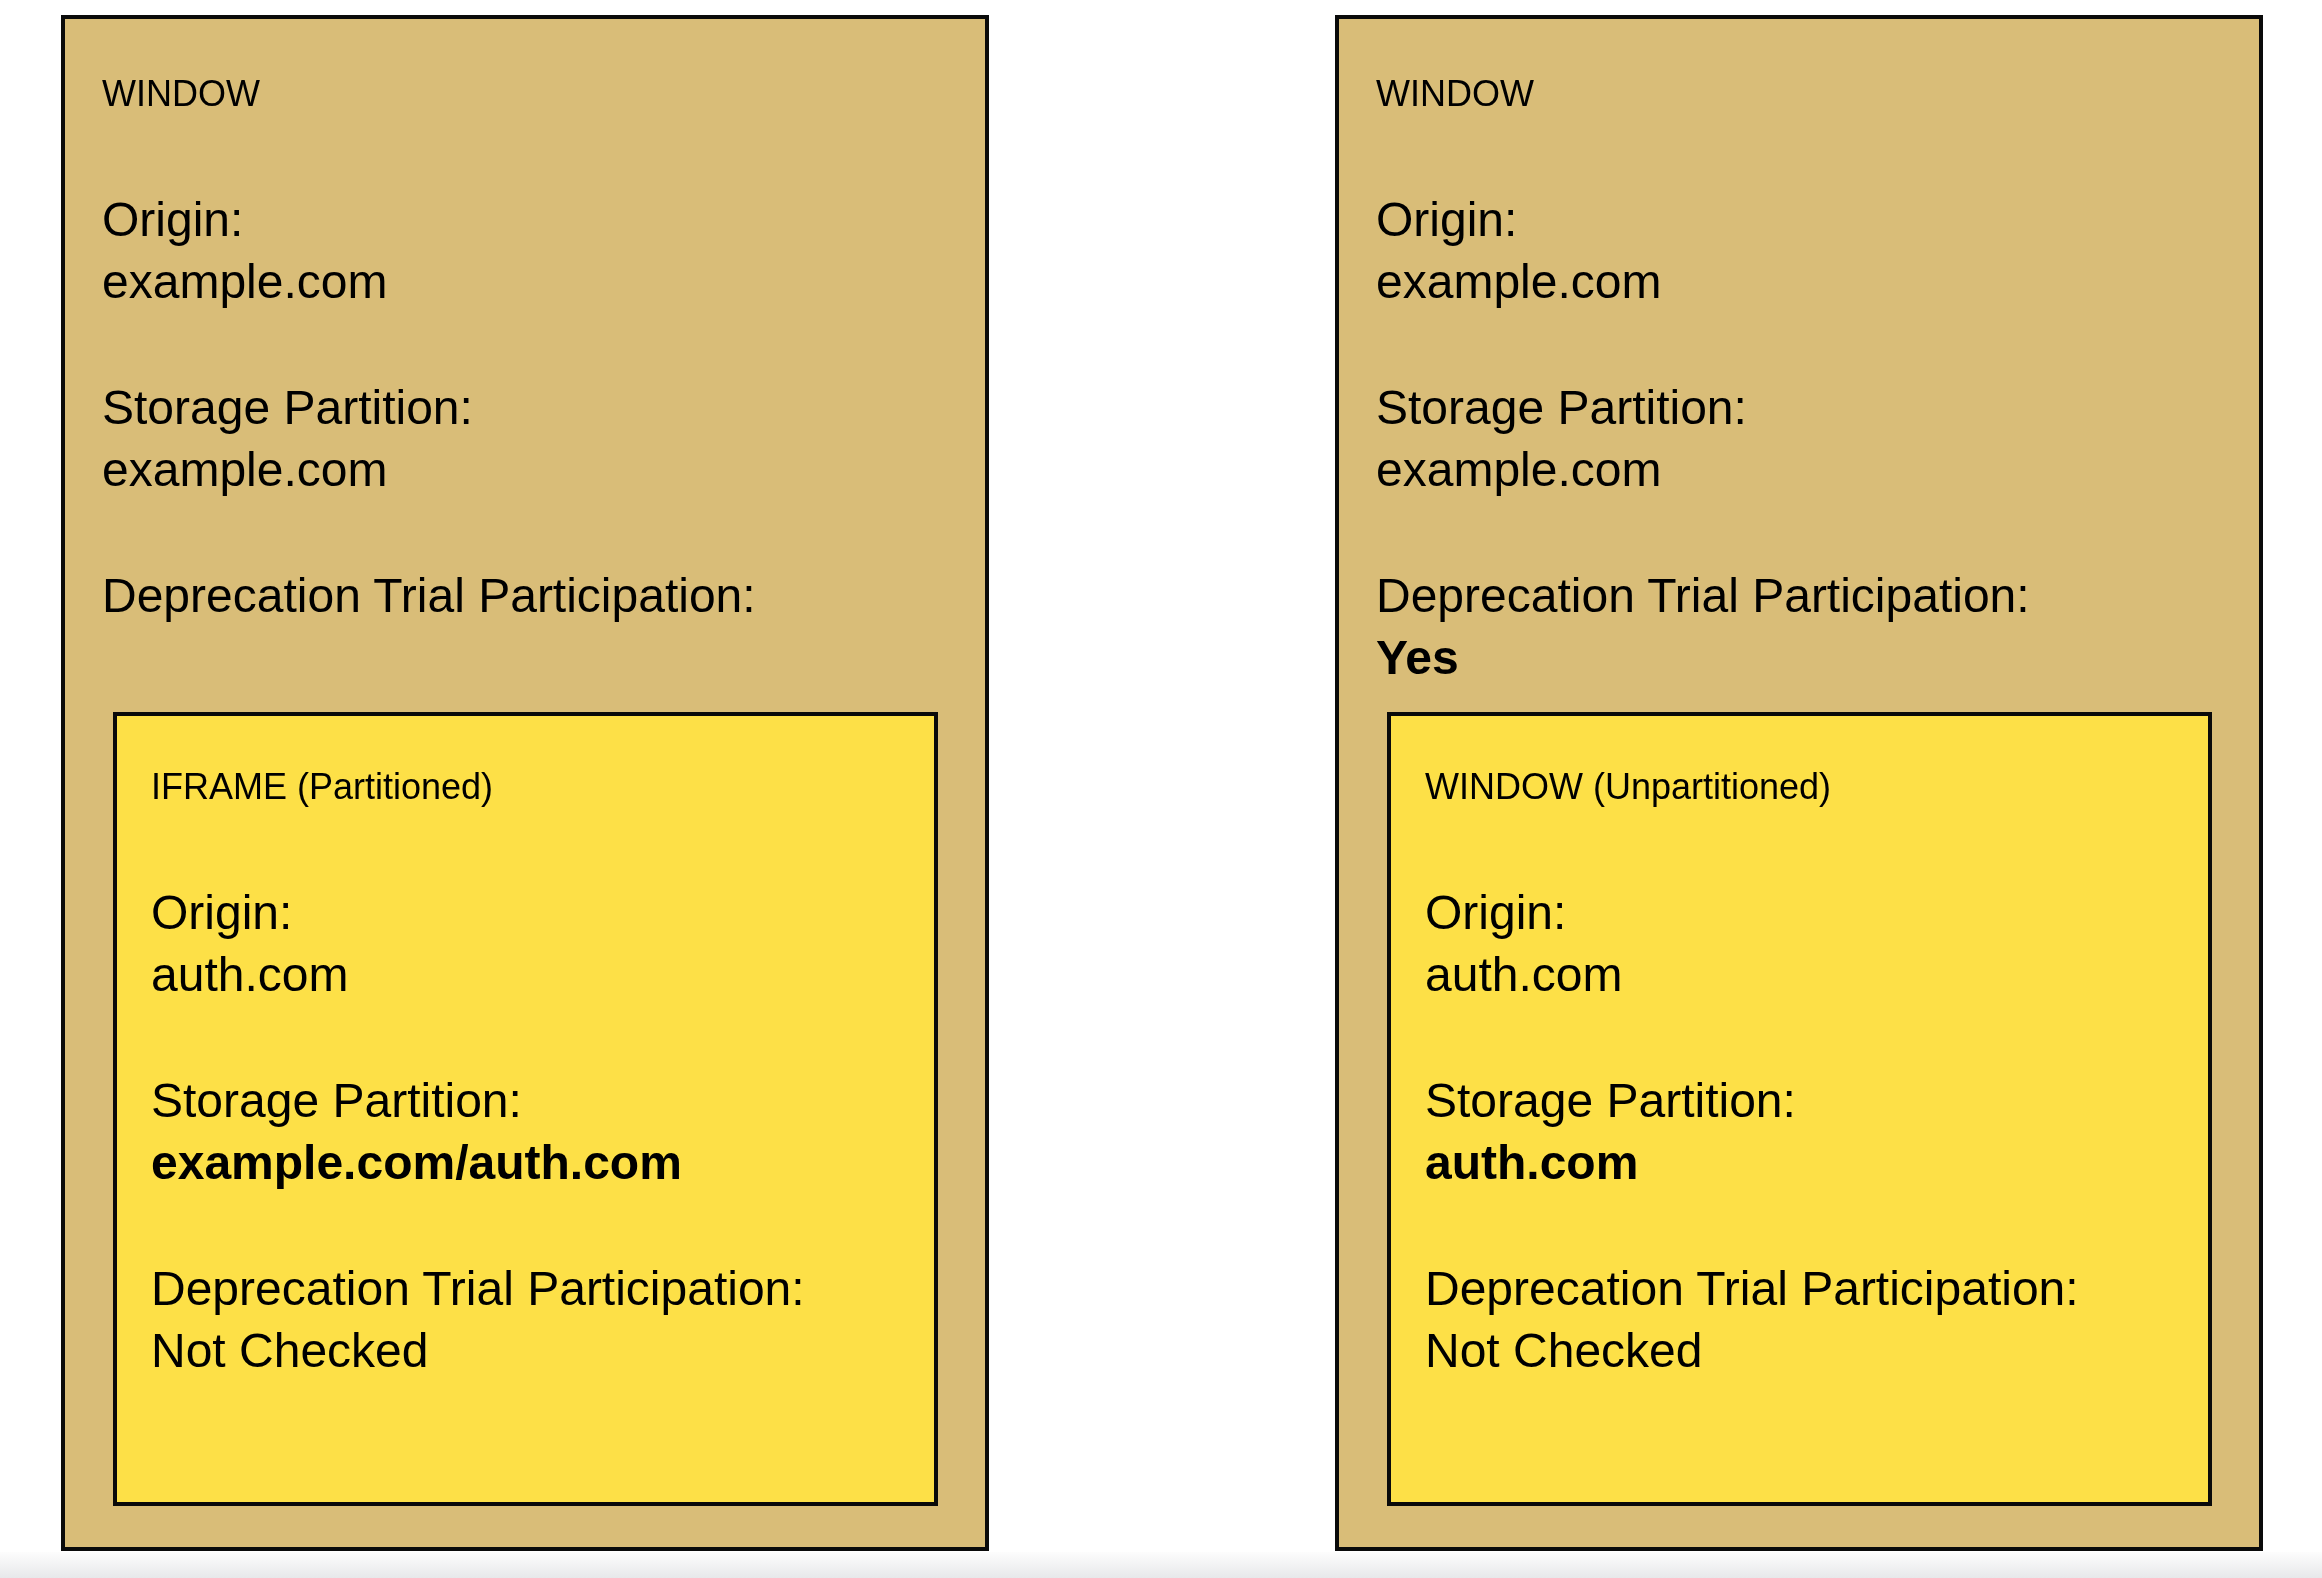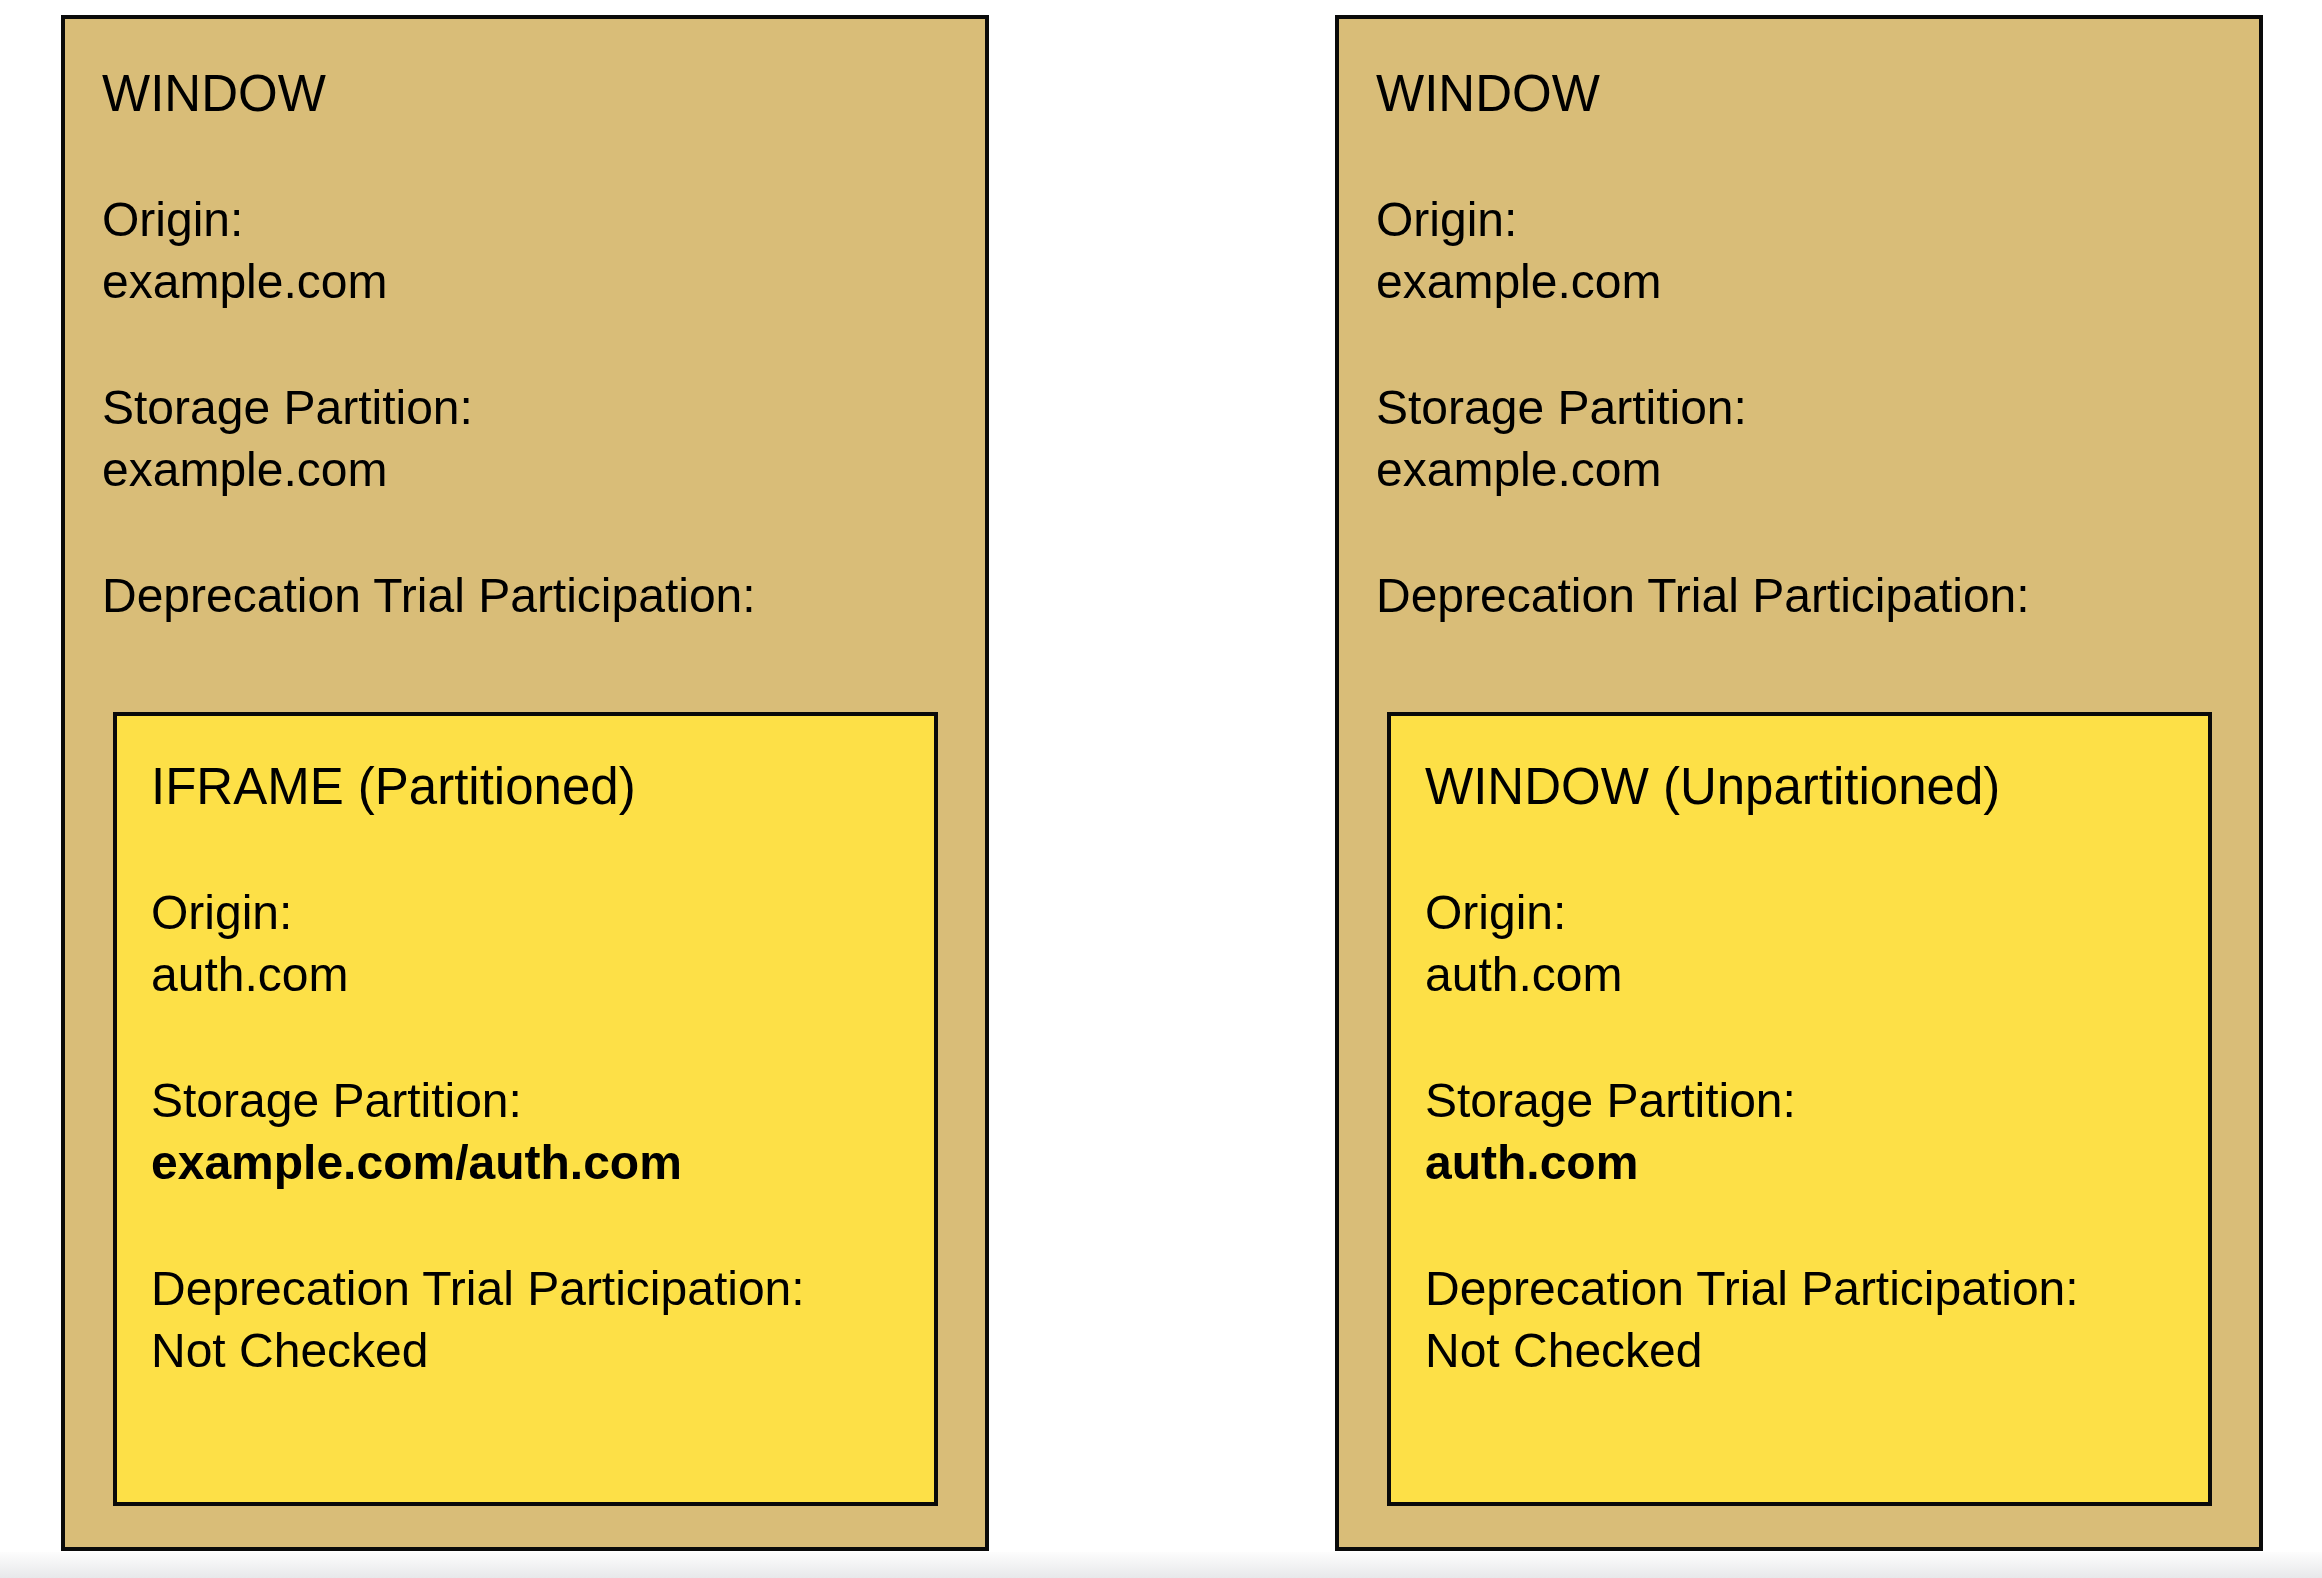--- a/index.html
+++ b/index.html
@@ -26,21 +26,21 @@
   }
   .diagram-window.left  { left: 61px; }
   .diagram-window.right { left: 1335px; }
 
   .window-content {
     padding: 44px 36px 0 37px;
     font-size: 48px;
     line-height: 62px;
   }
   .box-title {
-    font-size: 51px;
+    font-size: 36px;
     line-height: 62px;
     margin-bottom: 64px;
     white-space: nowrap;
   }
   .field {
     margin-bottom: 64px;
   }
   .field-label, .field-value {
     line-height: 62px;
     white-space: nowrap;
@@ -125,20 +125,21 @@
       <div class="field-value">example.com</div>
     </div>
 
     <div class="field">
       <div class="field-label">Storage Partition:</div>
       <div class="field-value">example.com</div>
     </div>
 
     <div class="field">
       <div class="field-label">Deprecation Trial Participation:</div>
+      <div class="field-value bold">Yes</div>
     </div>
   </div>
 
   <div class="iframe-box">
     <div class="iframe-content">
       <div class="box-title">WINDOW (Unpartitioned)</div>
 
       <div class="field">
         <div class="field-label">Origin:</div>
         <div class="field-value">auth.com</div>

